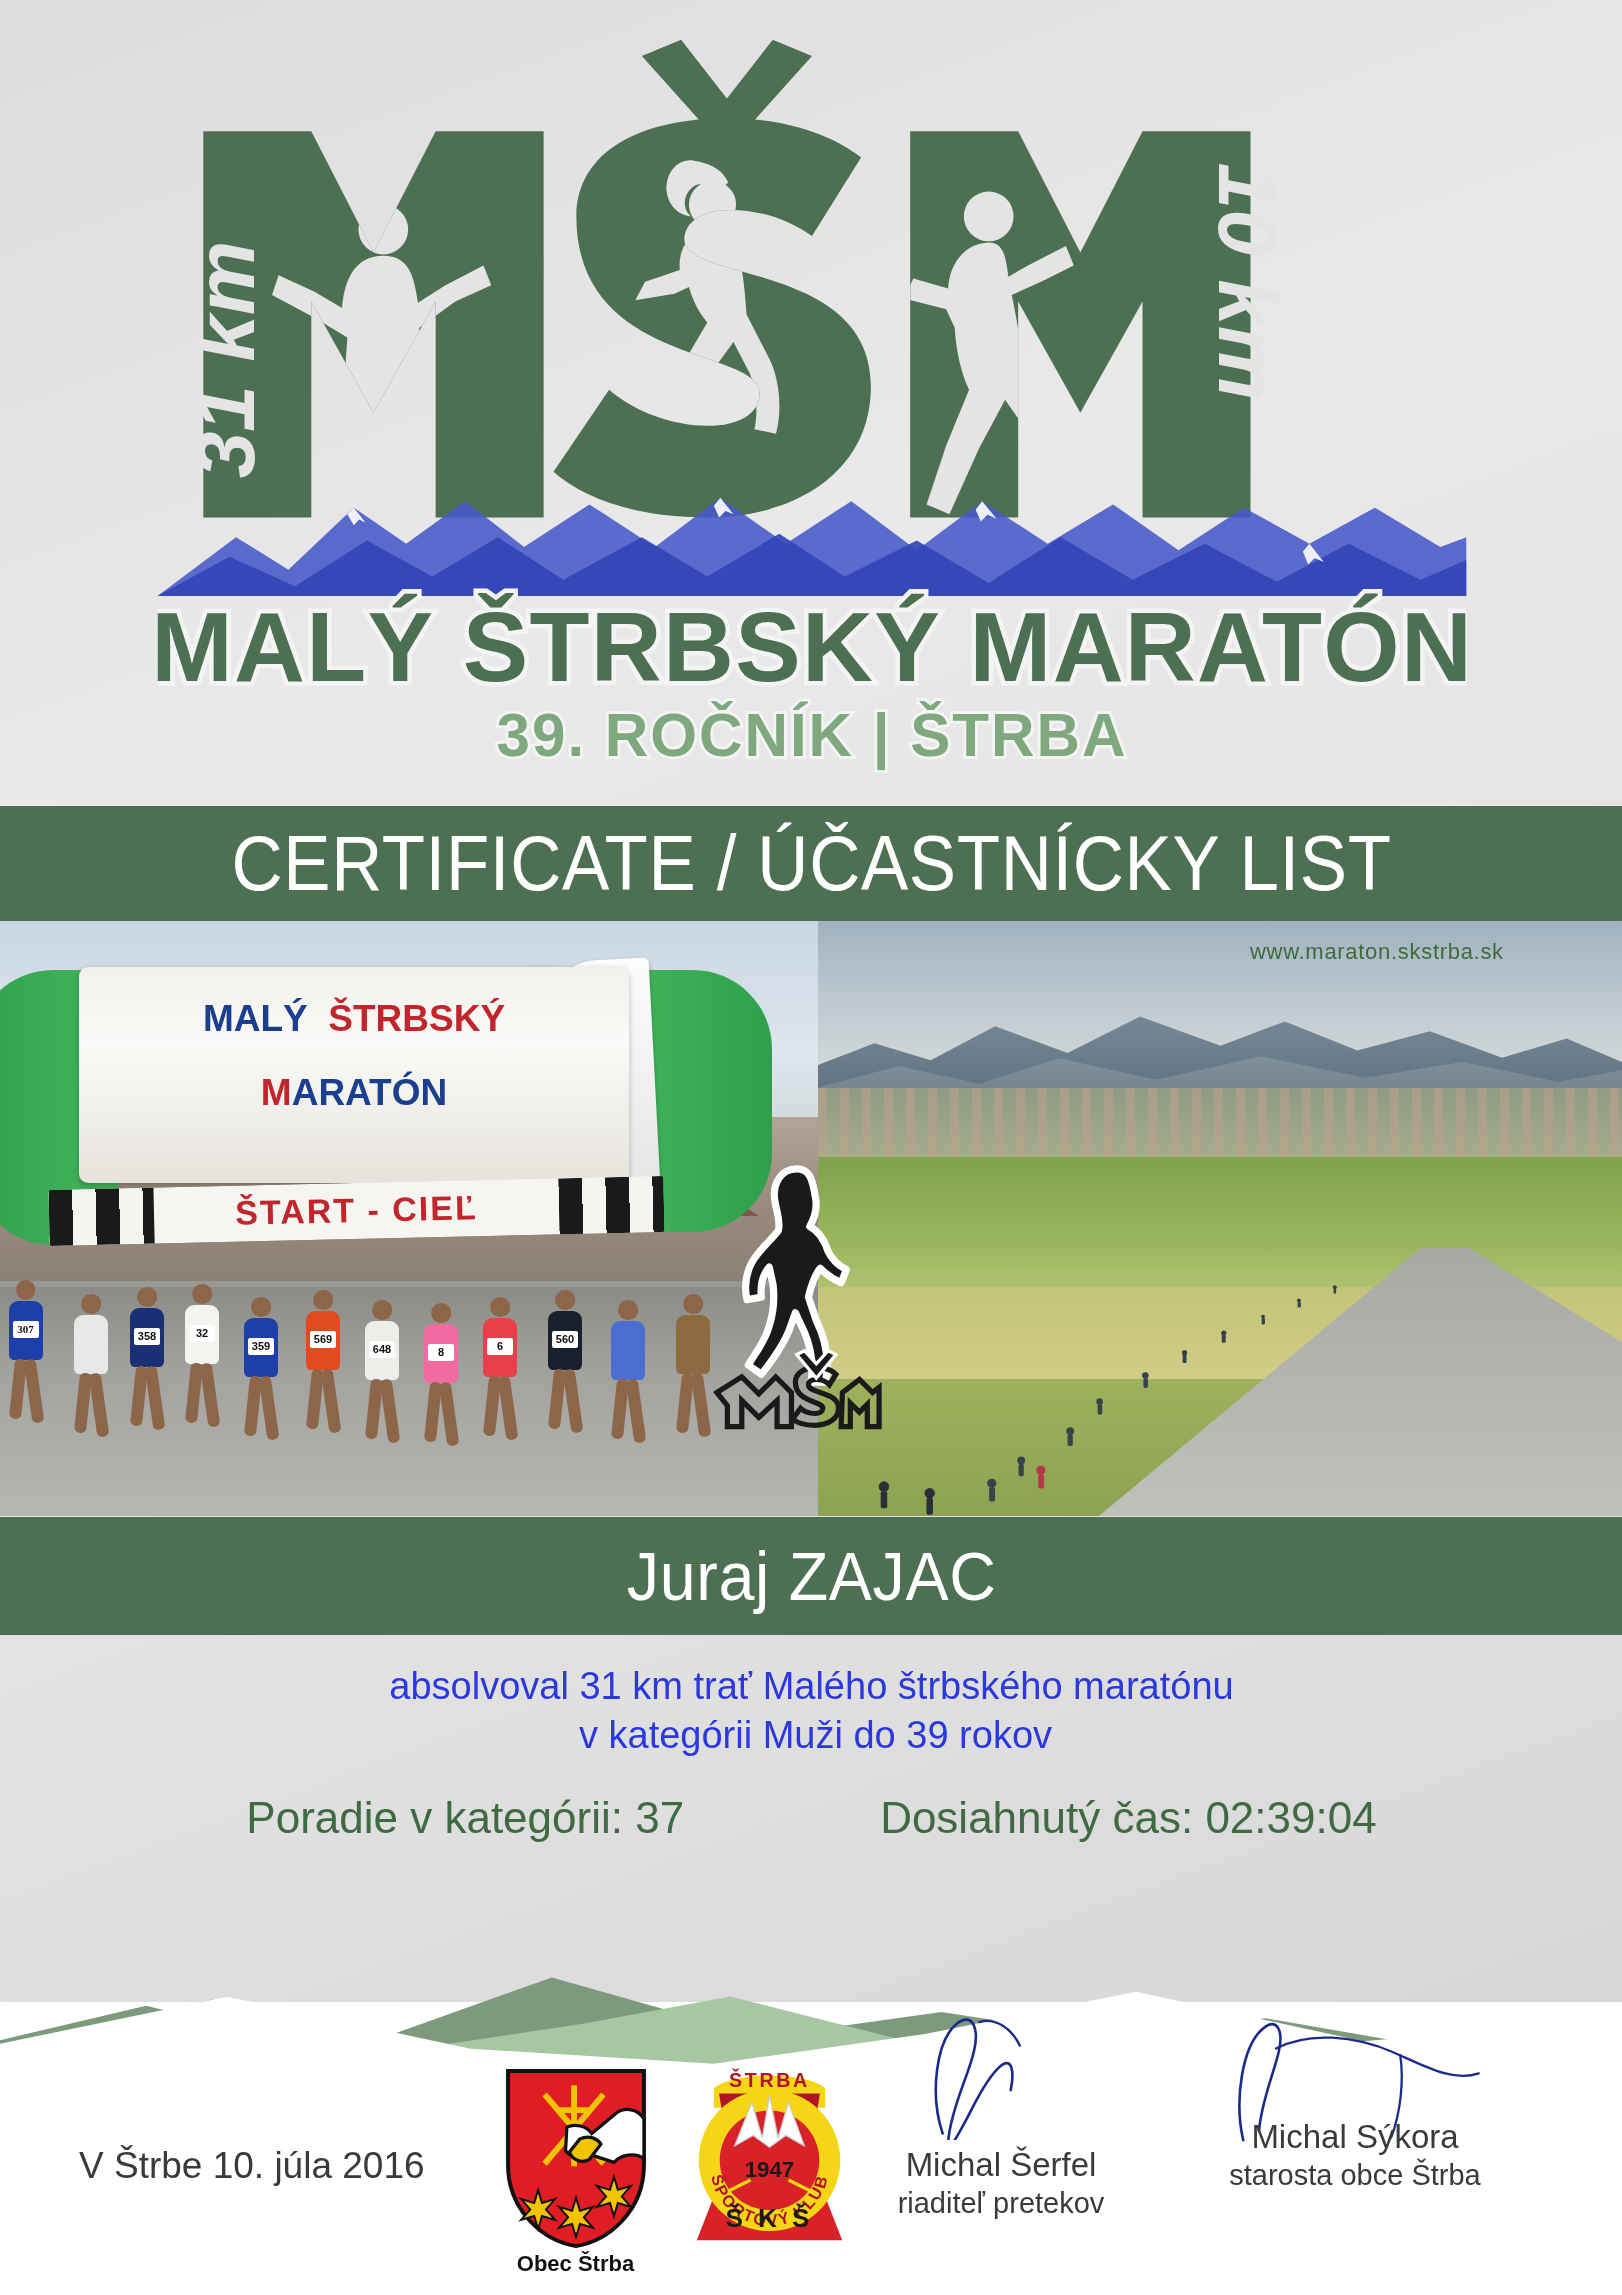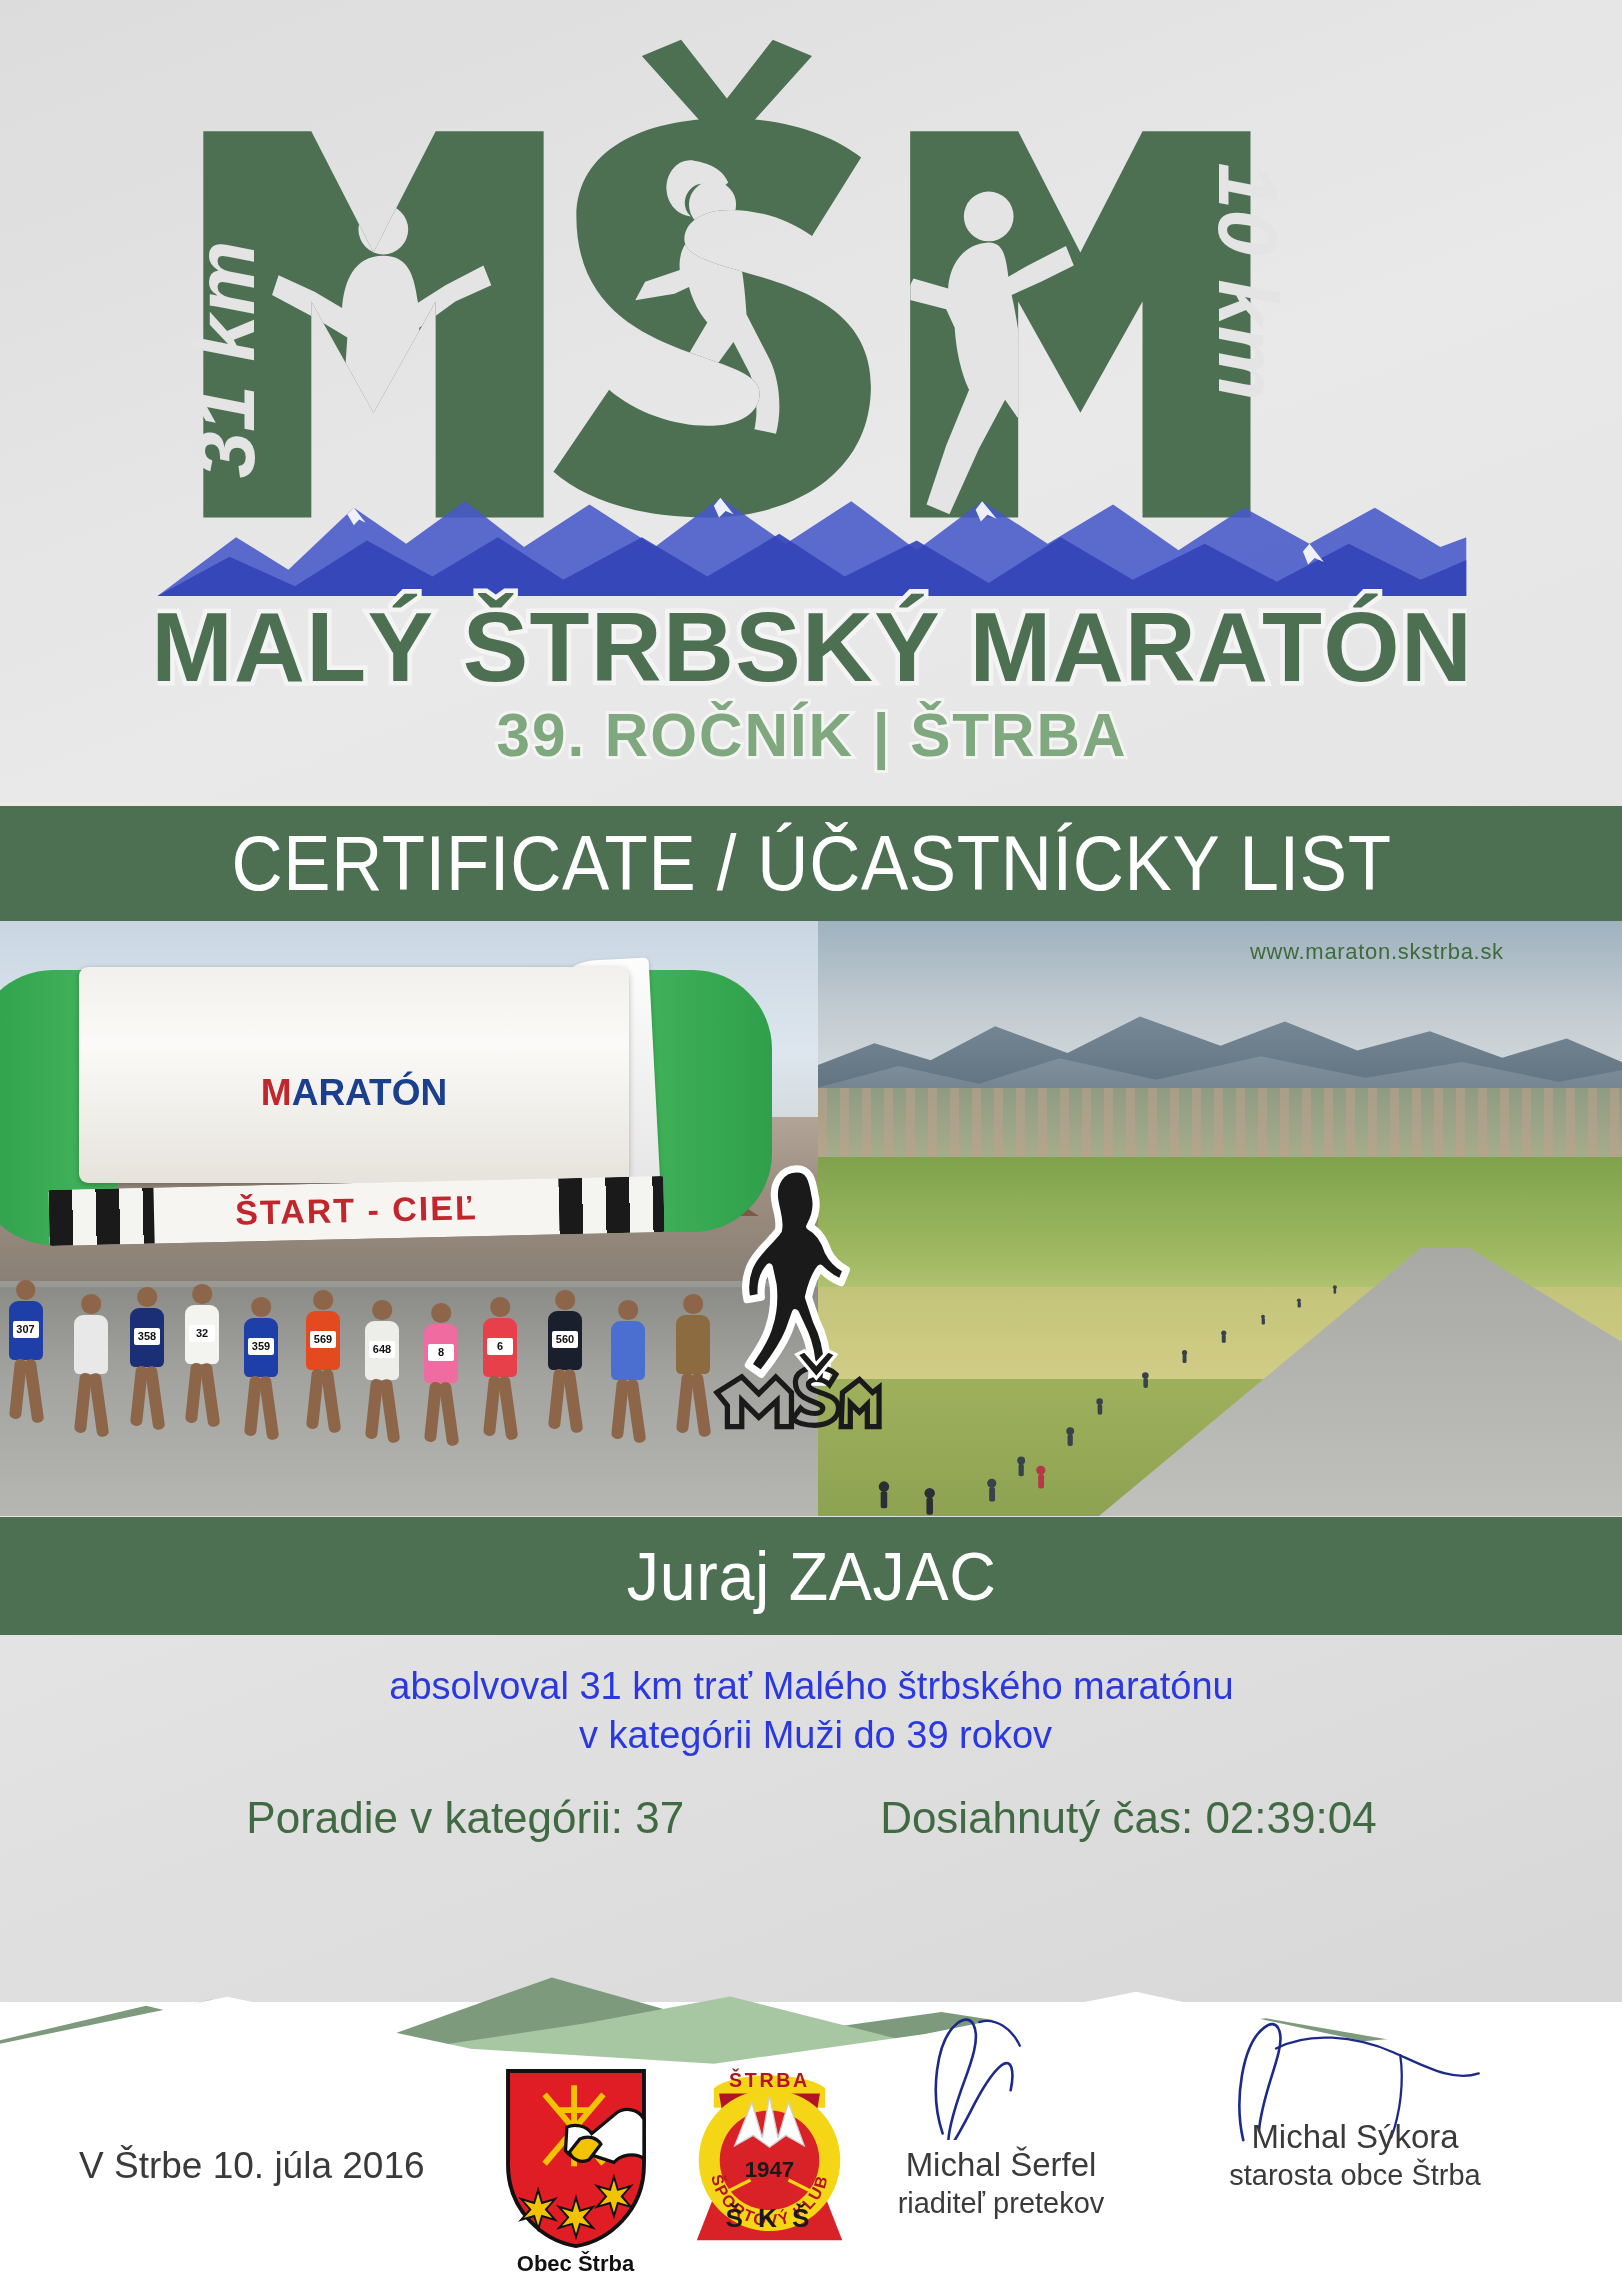--- a/index.html
+++ b/index.html
@@ -262,31 +262,35 @@
       <div class="pl-roof2"></div>
       <div class="pl-road"></div>
       <div class="pl-arch-l"></div>
       <div class="pl-arch-r"></div>
 
       <div class="pl-flag1"></div>
       <div class="pl-flag2"></div>
       <div class="pl-flagbadge"></div>
 
       <div class="pl-banner">
+        <div class="l1">
+          <span>MALÝ</span>
+          &nbsp;<b>ŠTRBSKÝ</b>
+        </div>
         <div class="l2">
           <b>M</b><span>ARATÓN</span>
         </div>
       </div>
 
       <div class="pl-chkr">
         <span>ŠTART - CIEĽ</span>
       </div>
 
       <div class="pl-crowd">
-        <div class="runner" style="left:6.5px;bottom:79px;">
+        <div class="runner" style="left:6.5px;bottom:79px;font-family:Liberation Serif, serif;">
           <div class="head"></div>
           <div class="torso" style="background:#1e3fa8;"></div>
           <div class="legL"></div>
           <div class="legR"></div>
           <div class="bib">307</div>
         </div>
         <div class="runner" style="left:72px;bottom:65px;">
           <div class="head"></div>
           <div class="torso" style="background:#e8e8e8;"></div>
           <div class="legL"></div>

